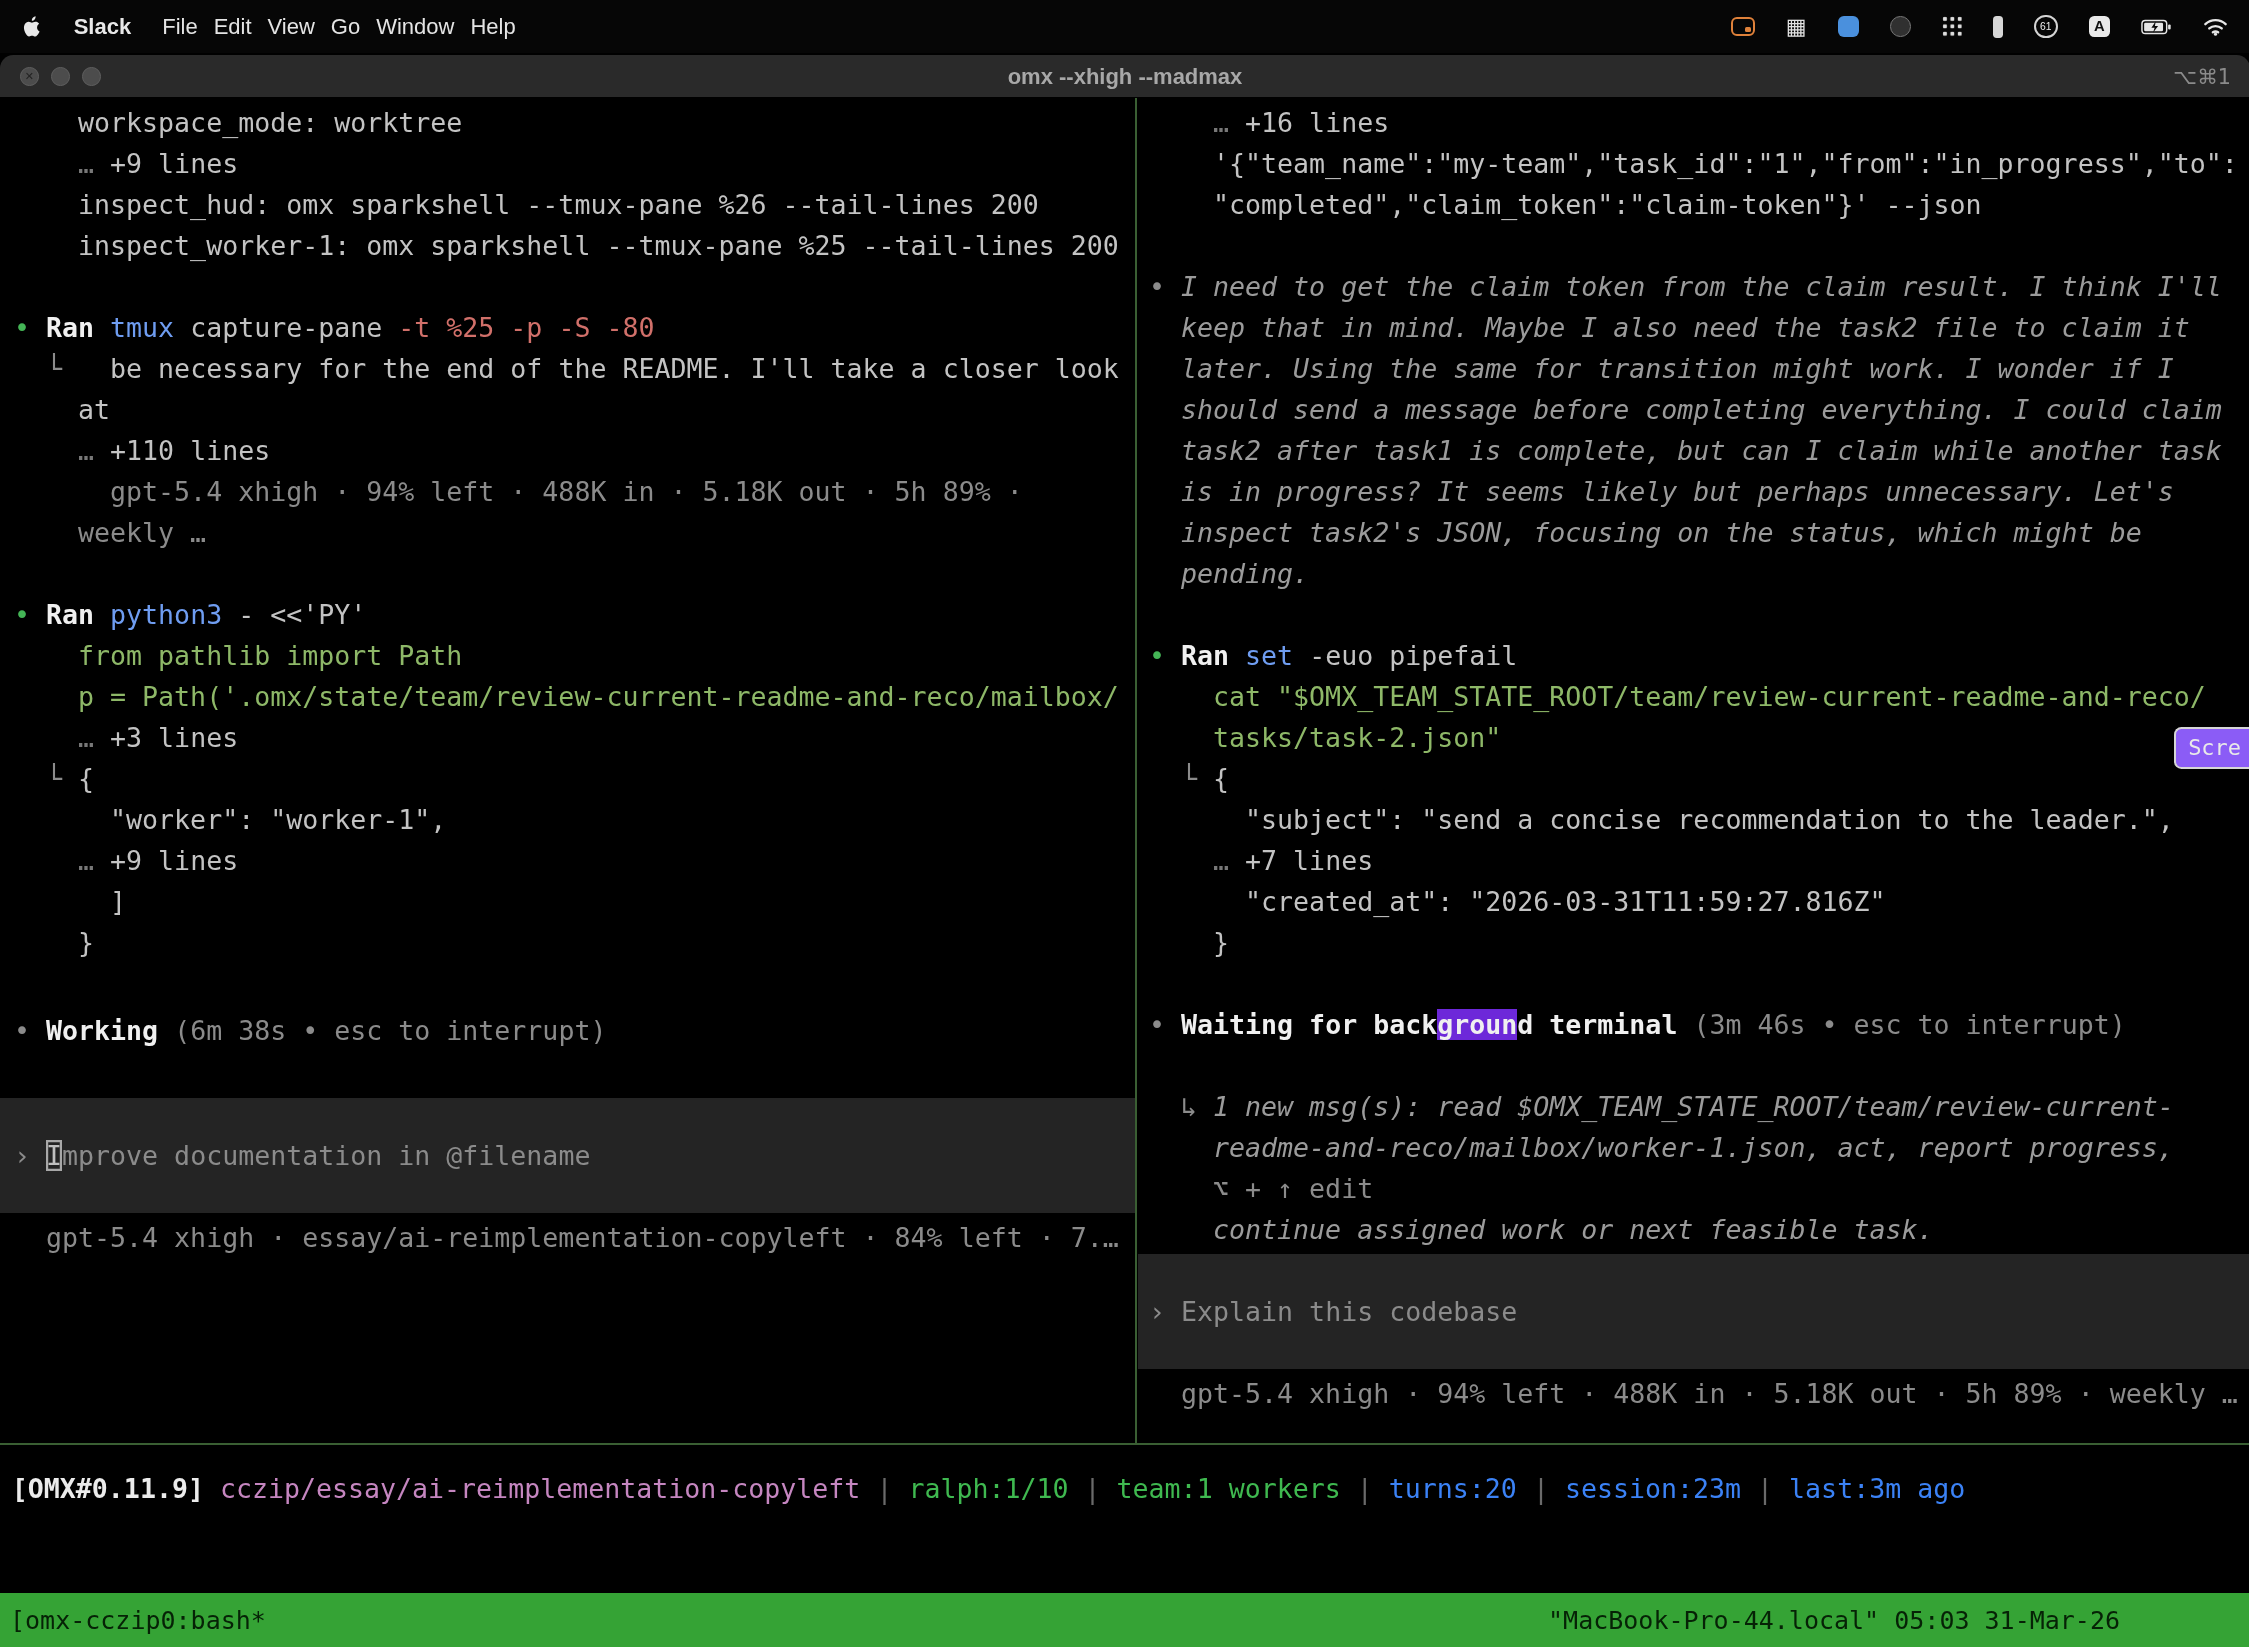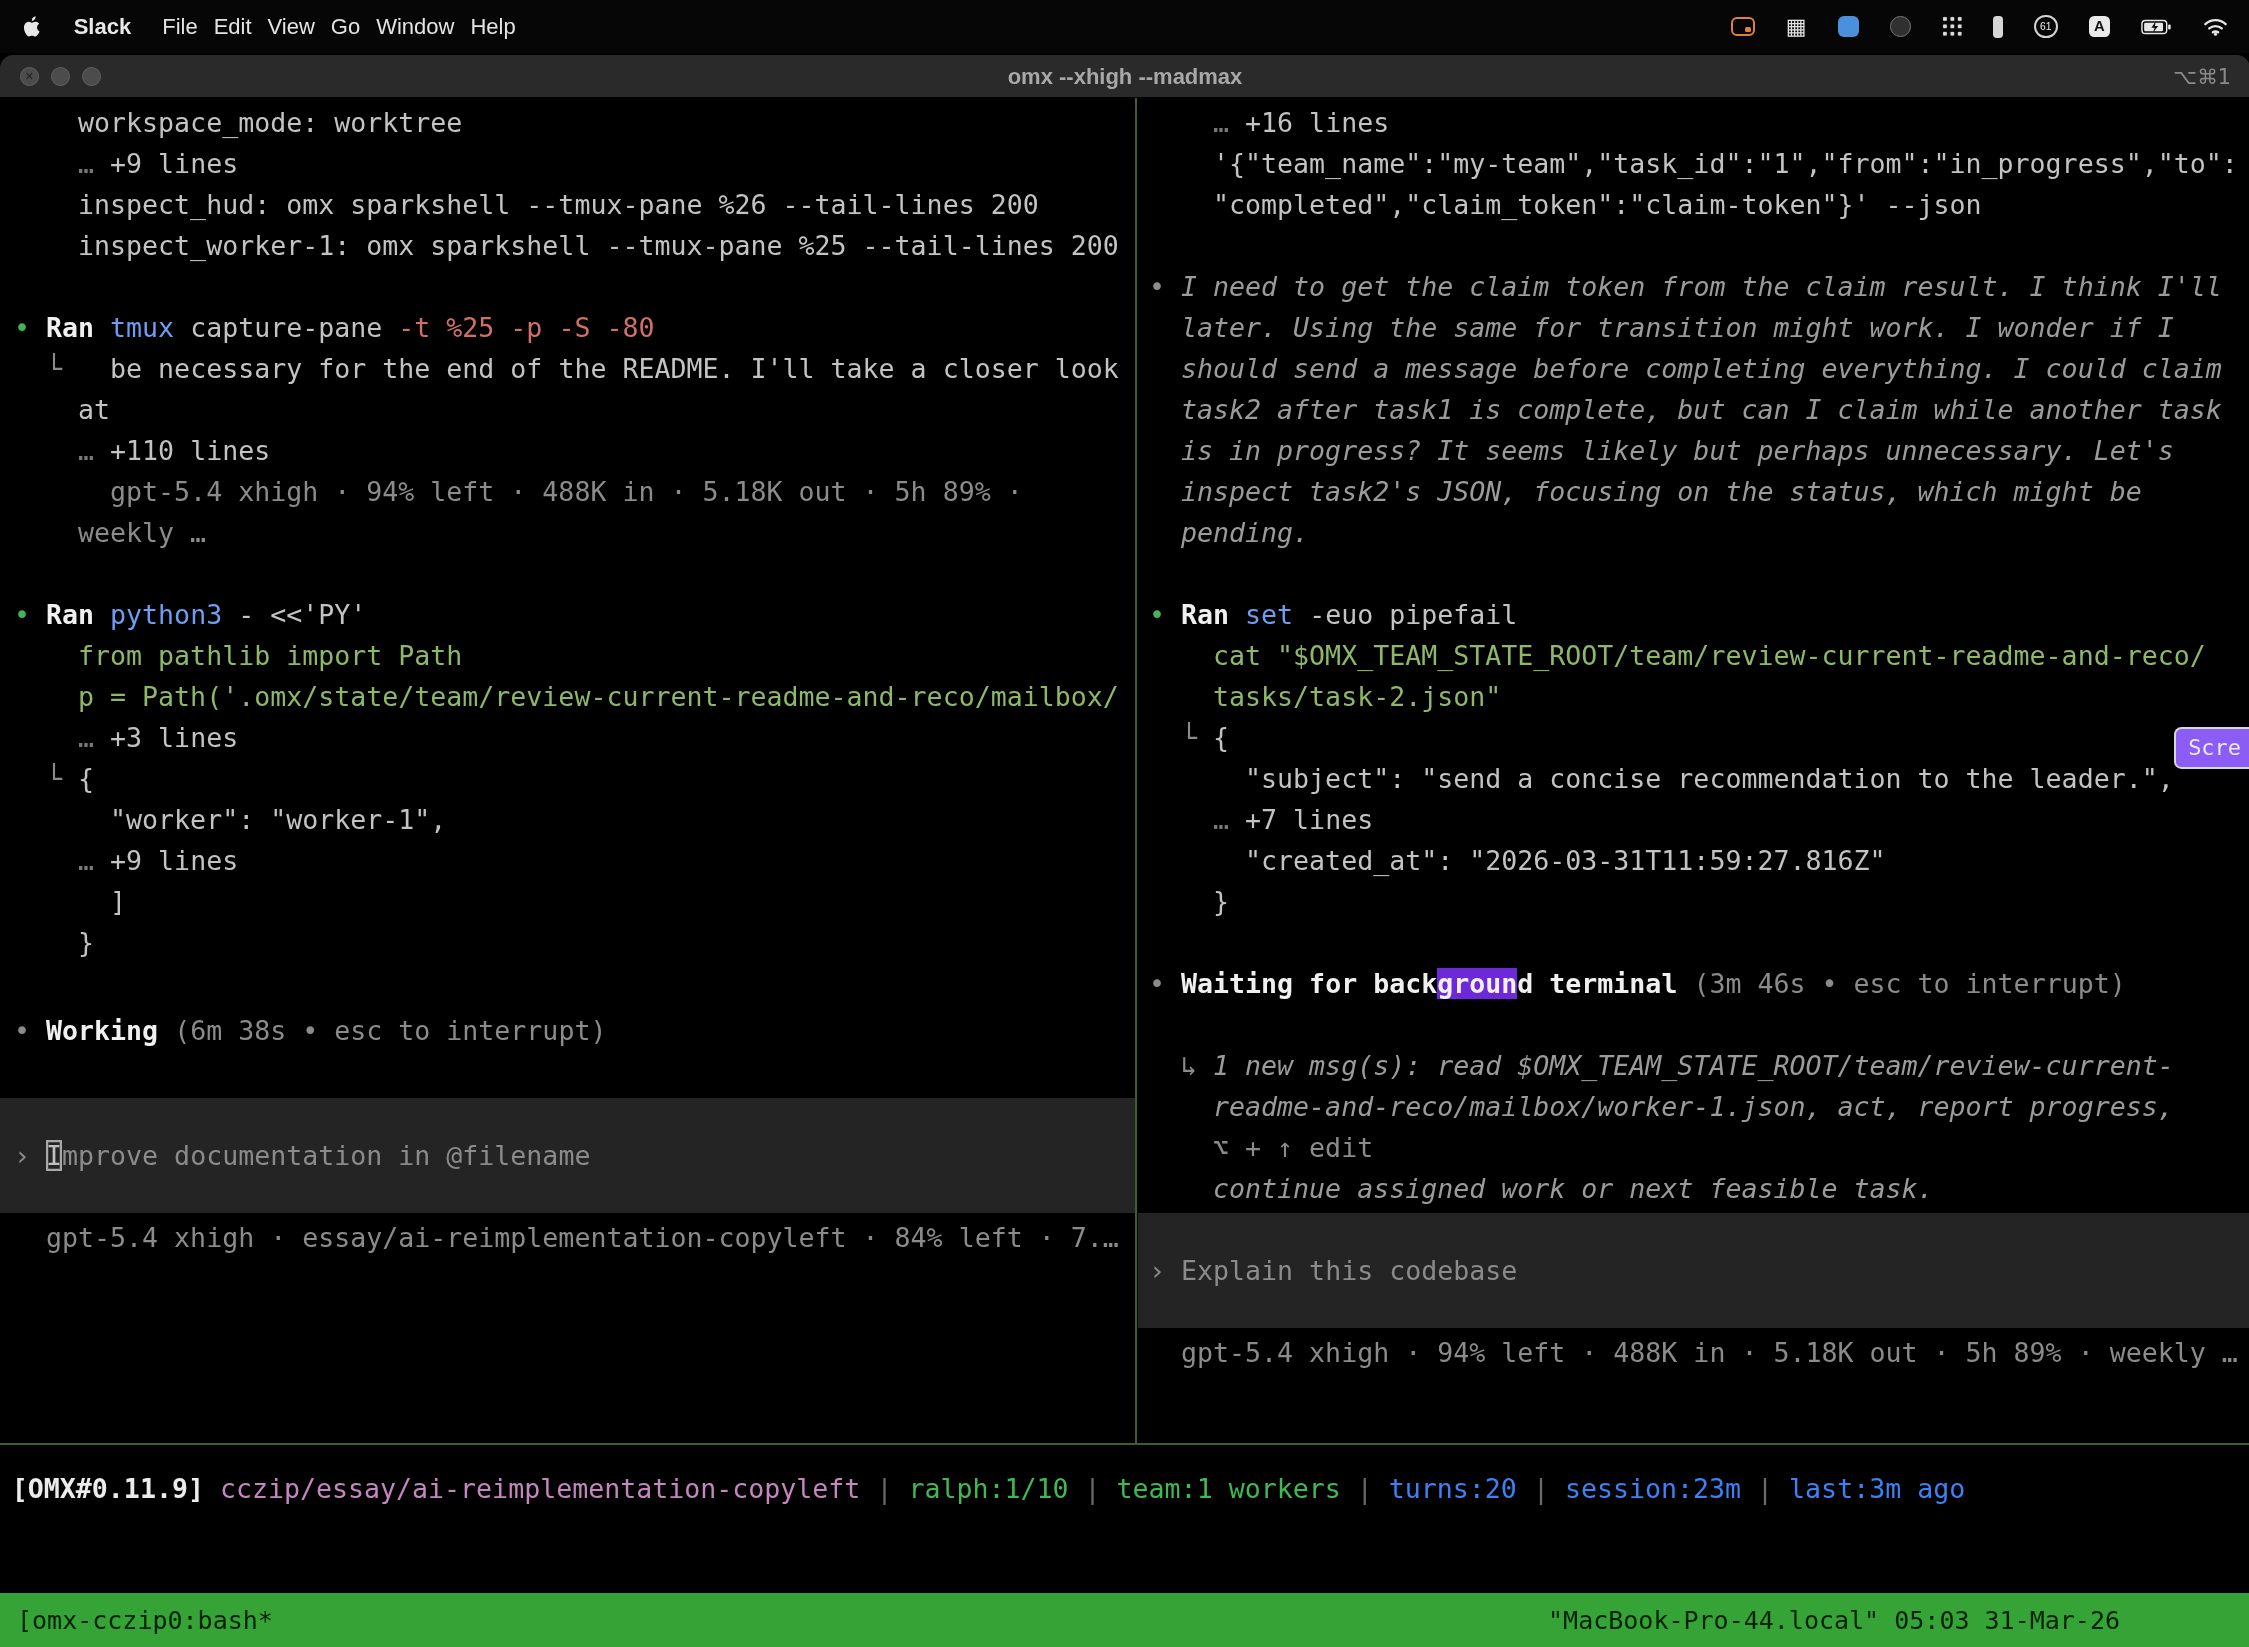--- a/index.html
+++ b/index.html
@@ -66,21 +66,21 @@
   .os-magenta{color:#c586c0}
   .os-sep{color:#6a6a6a}
   .os-green{color:#3fb950}
   .os-gray{color:#3b82f6}
 
   .tooltip{position:absolute;right:0;top:629px;background:#8b5cf6;border:2.2px solid #d6d6d6;border-right:none;
     border-radius:7.4px 0 0 7.4px;color:#e9e9e9;font-size:22px;line-height:1;padding:8px 8.9px 8px 12.5px;z-index:5;}
 
   .tmux{position:absolute;left:0;right:0;bottom:0;height:55px;background:#35a335;color:#062206;font-size:25px;
     display:flex;align-items:center;z-index:6;}
-  .tmux-left{padding-left:17px;white-space:pre;}
+  .tmux-left{padding-left:10px;white-space:pre;}
   .tmux-right{position:absolute;right:130px;white-space:pre;}
 </style>
 </head>
 <body>
 
 <div class="menubar">
   <div class="menu-left">
     <span class="apple">
       <svg width="20.7" height="23.6" viewBox="0 0 24 28" fill="#e8e8e8">
         <path d="M17.6 14.8c0-2.9 2.4-4.3 2.5-4.4-1.4-2-3.5-2.3-4.2-2.3-1.8-.2-3.5 1-4.4 1-.9 0-2.3-1-3.8-1-1.9 0-3.7 1.1-4.7 2.9-2 3.5-.5 8.7 1.5 11.5 1 1.4 2.1 2.9 3.6 2.9 1.4-.1 2-.9 3.7-.9 1.7 0 2.2.9 3.7.9 1.6 0 2.6-1.4 3.5-2.8 1.1-1.6 1.6-3.2 1.6-3.3 0 0-3-.9-3-4.5z"></path>
@@ -164,20 +164,21 @@
         <div class="tline" style="margin-top: 47px;"><span class="s-dim">• </span><span class="s-bold">Working </span><span class="s-dim">(6m 38s • esc to interrupt)</span></div>
         <div class="tline bar" style="margin-top: 47px;"><span class="s-dim">› </span><span class="s-cur">I</span><span class="s-dim">mprove documentation in @filename</span></div>
         <div class="tline" style="margin-top: 4.4px;"><span class="s-dim">  gpt-5.4 xhigh · essay/ai-reimplementation-copyleft · 84% left · 7.…</span></div>
       </div>
     <div class="pane pane-right">
         <div class="tline"><span class="s-ell">    … </span><span class="s-def">+16 lines</span></div>
         <div class="tline"><span class="s-def">    '{"team_name":"my-team","task_id":"1","from":"in_progress","to":</span></div>
         <div class="tline"><span class="s-def">    "completed","claim_token":"claim-token"}' --json</span></div>
         <div class="tline"></div>
         <div class="tline"><span class="s-dim">• </span><span class="s-ital">I need to get the claim token from the claim result. I think I'll</span></div>
+        <div class="tline"><span class="s-ital">  keep that in mind. Maybe I also need the task2 file to claim it</span></div>
         <div class="tline"><span class="s-ital">  later. Using the same for transition might work. I wonder if I</span></div>
         <div class="tline"><span class="s-ital">  should send a message before completing everything. I could claim</span></div>
         <div class="tline"><span class="s-ital">  task2 after task1 is complete, but can I claim while another task</span></div>
         <div class="tline"><span class="s-ital">  is in progress? It seems likely but perhaps unnecessary. Let's</span></div>
         <div class="tline"><span class="s-ital">  inspect task2's JSON, focusing on the status, which might be</span></div>
         <div class="tline"><span class="s-ital">  pending.</span></div>
         <div class="tline"></div>
         <div class="tline"><span class="s-green">• </span><span class="s-bold">Ran </span><span class="s-blue">set </span><span class="s-def">-euo pipefail</span></div>
         <div class="tline"><span class="s-code">    cat "$OMX_TEAM_STATE_ROOT/team/review-current-readme-and-reco/</span></div>
         <div class="tline"><span class="s-code">    tasks/task-2.json"</span></div>

